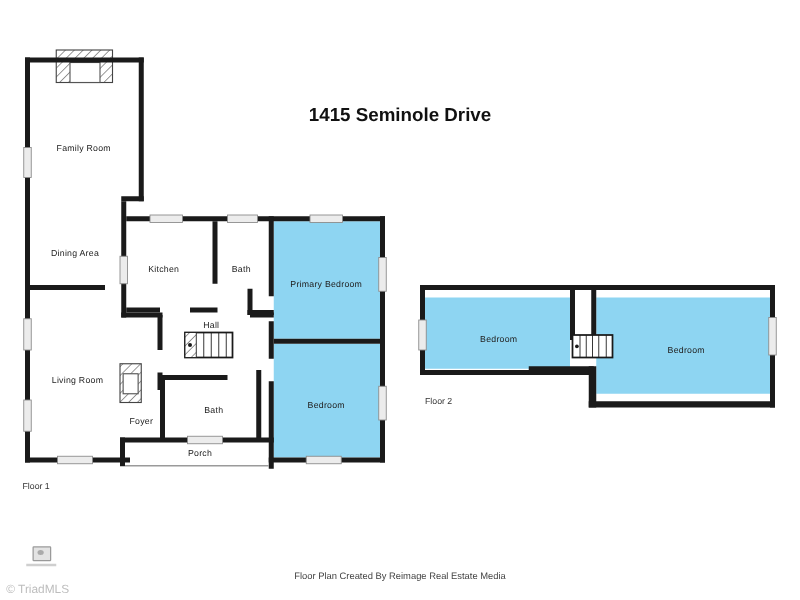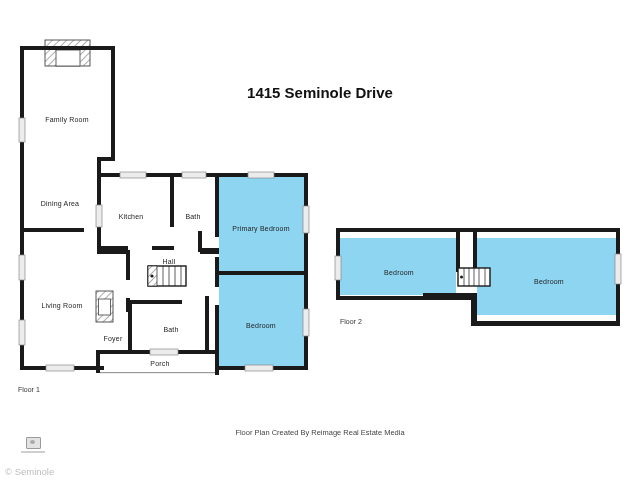--- a/index.html
+++ b/index.html
@@ -21,21 +21,21 @@
   .firebox{fill:#ffffff;stroke:#555;stroke-width:0.9;}
   .hatched{stroke:#444;stroke-width:0.9;}
   .room-label{
     position:absolute;transform:translate(-50%,-50%);
     font-size:7px;color:#222;white-space:nowrap;letter-spacing:0.2px;
   }
   .floor-label{
     position:absolute;font-size:7px;color:#333;white-space:nowrap;
   }
   .credit{
-    position:absolute;top:428px;left:50%;transform:translateX(-50%);
+    position:absolute;top:456px;left:50%;transform:translateX(-50%);
     font-size:7.5px;color:#444;white-space:nowrap;
   }
   .copyright{
     position:absolute;left:5px;top:466px;font-size:9.5px;color:#bdbdbd;white-space:nowrap;
   }
   .logo-icon{
     position:absolute;left:26px;top:437px;width:13px;height:10px;
     border:1px solid #9a9a9a;background:#e3e3e3;border-radius:1px;
   }
   .logo-icon::after{
@@ -185,13 +185,13 @@
 <span class="room-label" style="left:160px;top:363px">Porch</span>
 <span class="floor-label" style="left:18px;top:386px">Floor 1</span>
 
 <span class="room-label" style="left:399px;top:272px">Bedroom</span>
 <span class="room-label" style="left:549px;top:281px">Bedroom</span>
 <span class="floor-label" style="left:340px;top:318px">Floor 2</span>
 
 <div class="credit">Floor Plan Created By Reimage Real Estate Media</div>
 <div class="logo-icon"></div>
 <div class="logo-fineprint"></div>
-<div class="copyright">© Seminole</div>
+<div class="copyright">© TriadMLS</div>
 
 </body></html>

